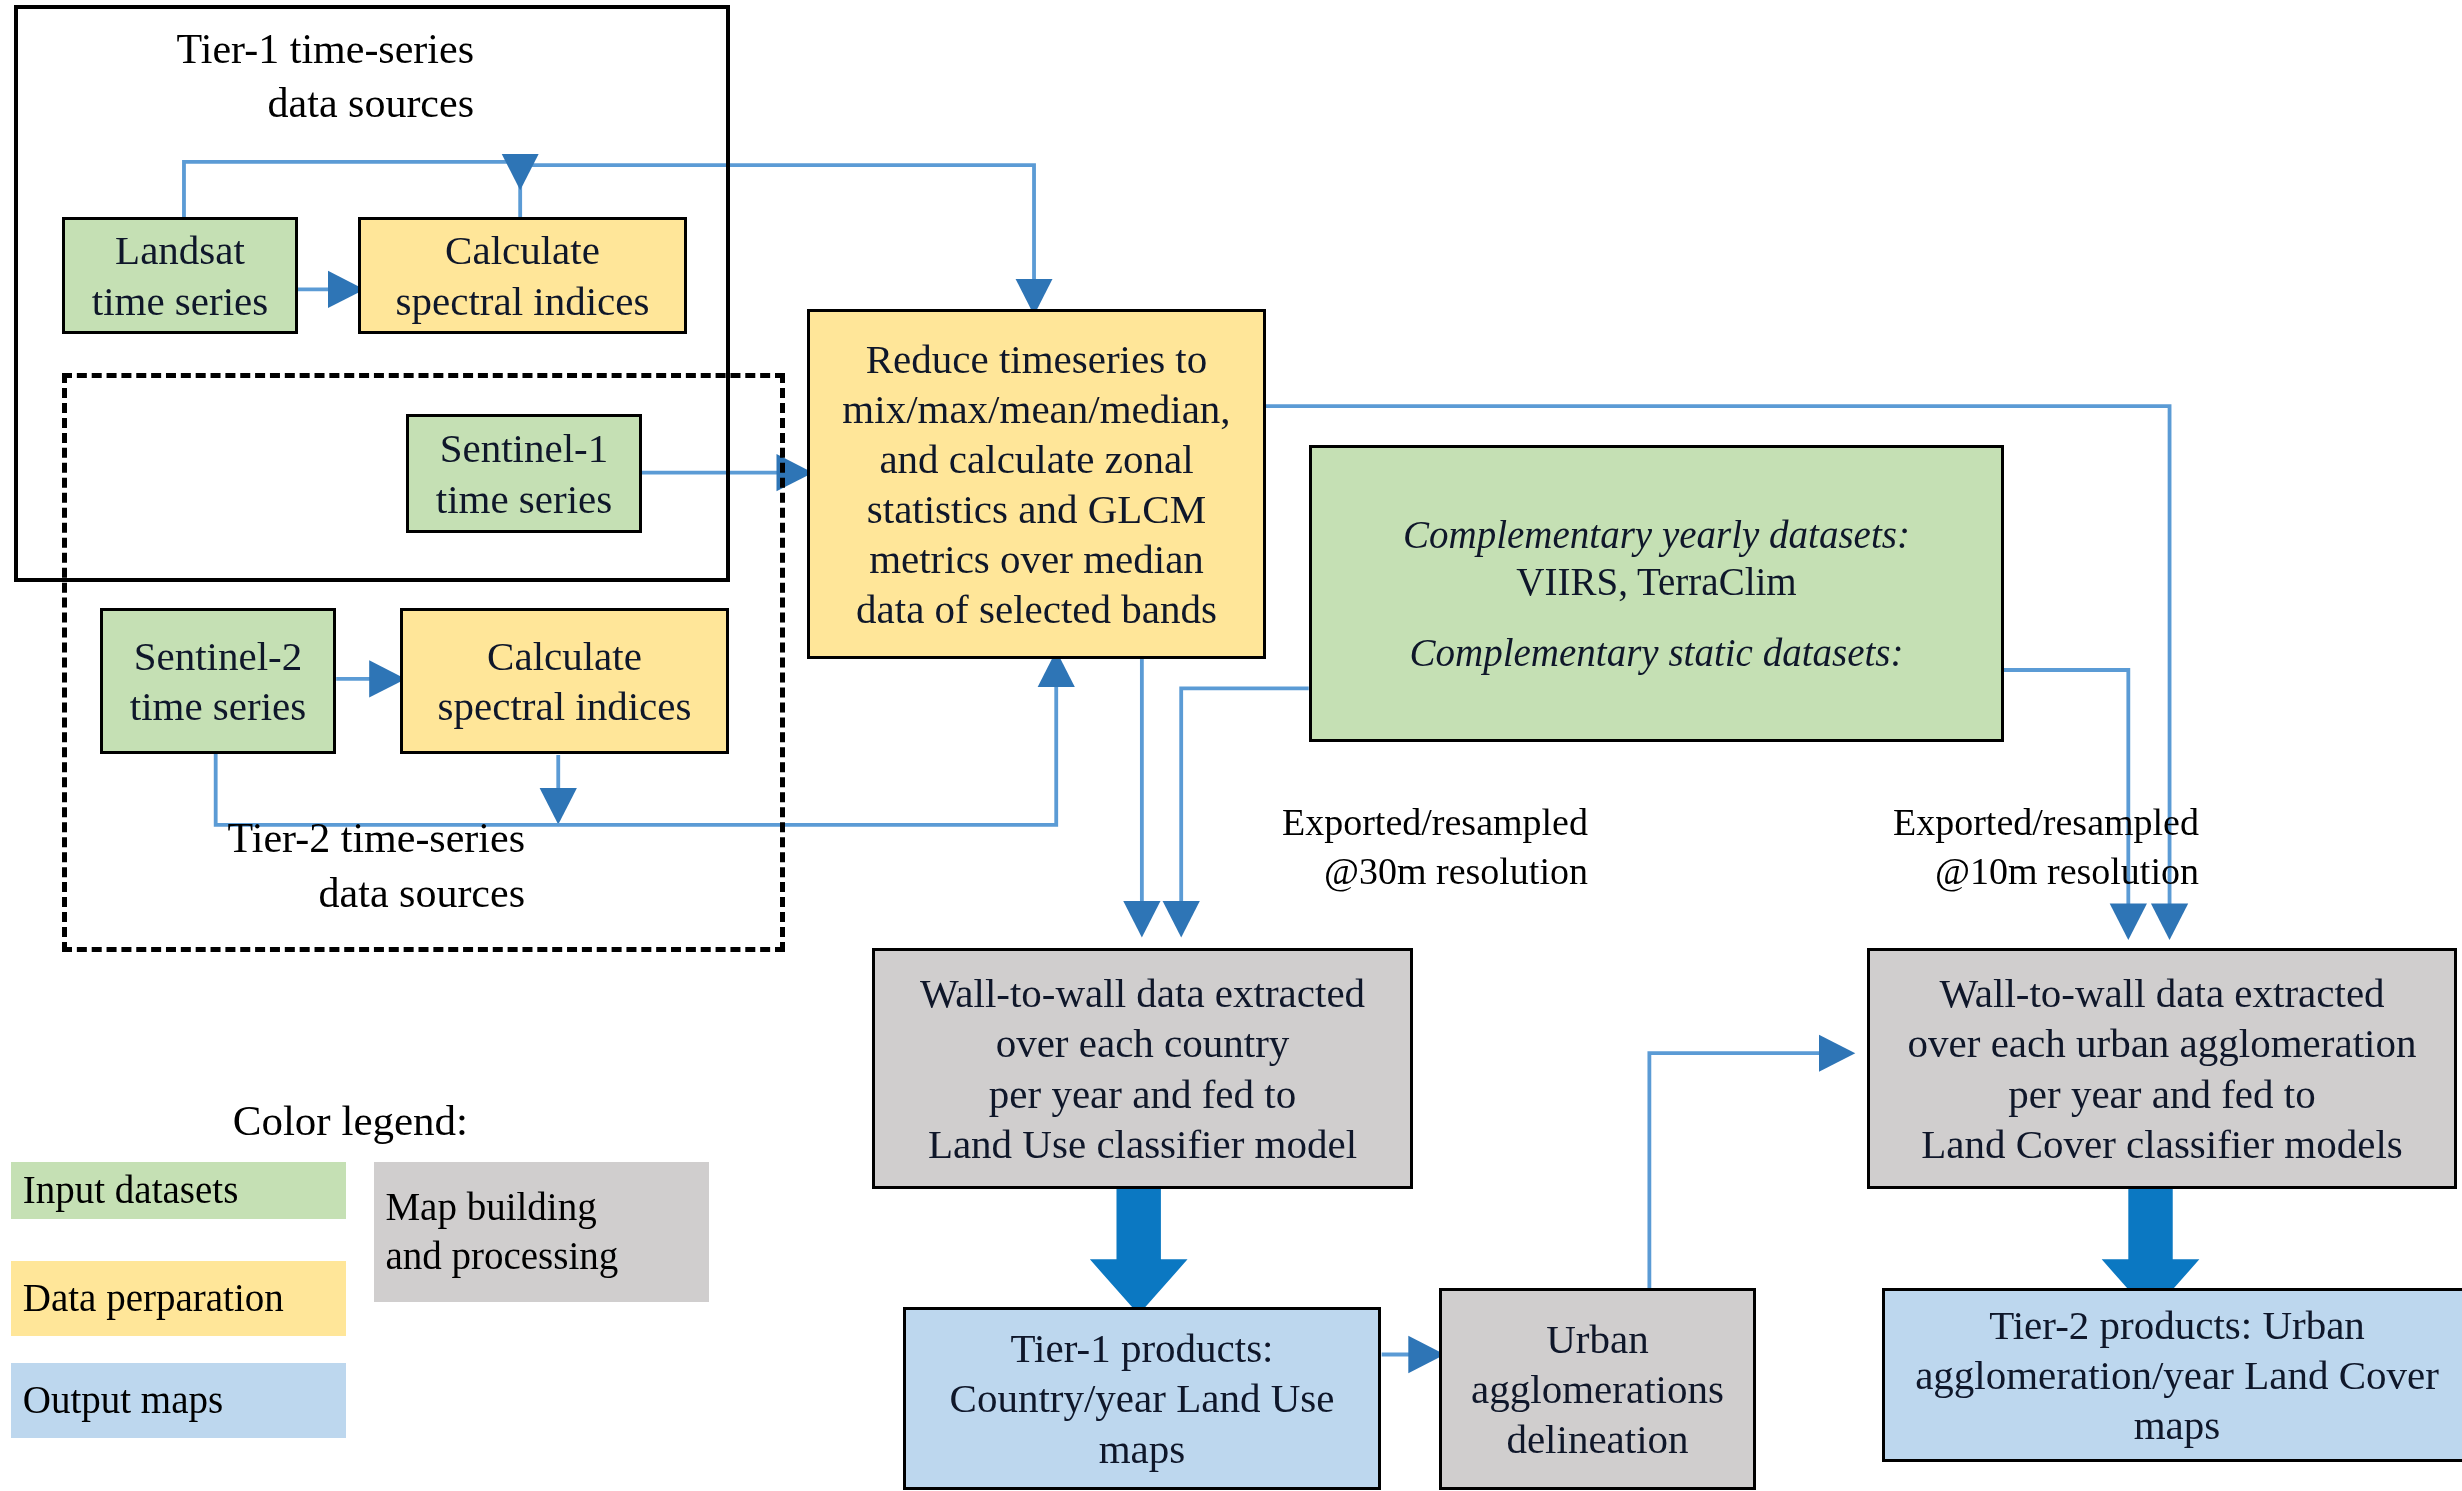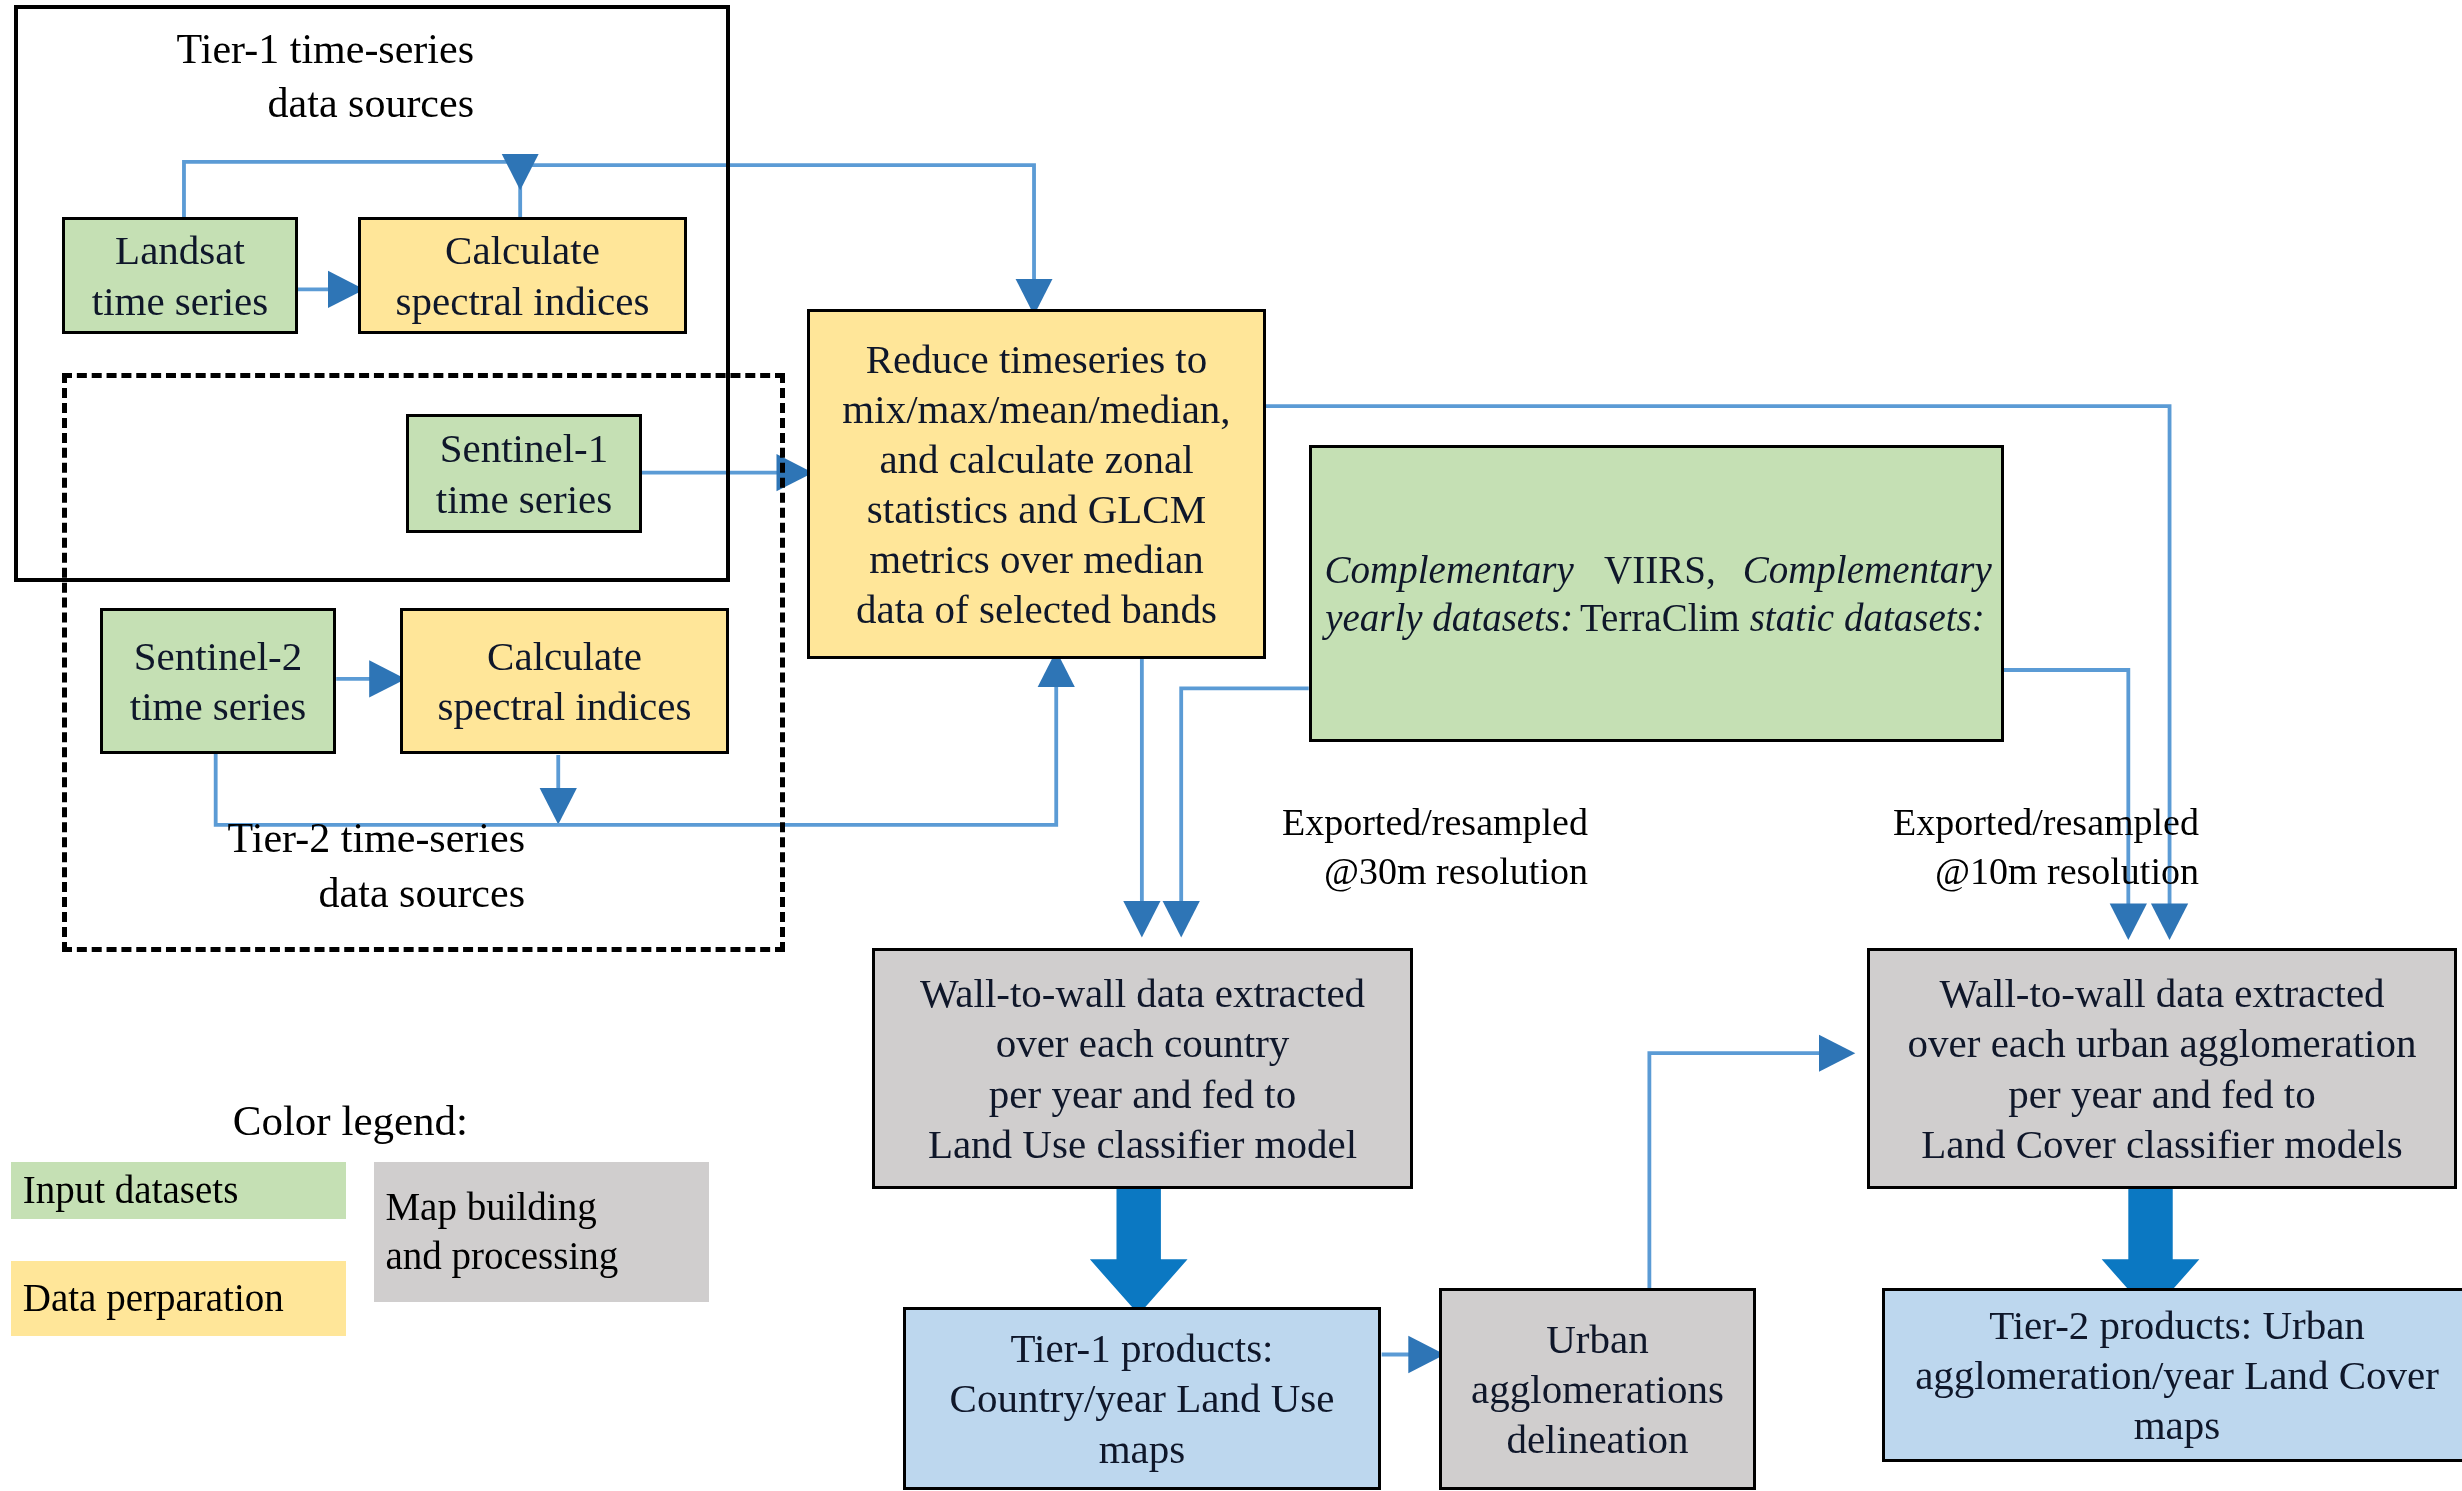--- a/index.html
+++ b/index.html
@@ -133,21 +133,21 @@
   <div class="node yellow f64" style="left:400px; top:608px; width:329px; height:146px;">Calculate
 spectral indices</div>
 
   <div class="node yellow f64" style="left:807px; top:309px; width:459px; height:350px;">Reduce timeseries to
 mix/max/mean/median,
 and calculate zonal
 statistics and GLCM
 metrics over median
 data of selected bands</div>
 
-  <div class="node green" style="left:1309px; top:445px; width:695px; height:297px; justify-content:center;">
+  <div class="node green" style="left:1309px; top:445px; width:695px; height:297px; flex-direction:column; justify-content:center;">
     <div class="f62 ital">Complementary yearly datasets:</div>
     <div class="f62">VIIRS, TerraClim</div>
     <div style="height:23px;"></div>
     <div class="f62 ital">Complementary static datasets:</div>
   </div>
 
   <div class="node grey f64" style="left:872px; top:948px; width:541px; height:241px;">Wall-to-wall data extracted
 over each country
 per year and fed to
 Land Use classifier model</div>
@@ -174,18 +174,19 @@
 
   <div class="freetext f60" style="left:1806px; top:798px; width:393px; text-align:right;">Exported/resampled
 @10m resolution</div>
 
   <div class="freetext f68" style="left:24px; top:1093px; width:444px;">Color legend:</div>
 
   <div class="legend-swatch green f62" style="left:11.4px; top:1162px; width:335px; height:57px;">Input datasets</div>
 
   <div class="legend-swatch yellow f62" style="left:11.4px; top:1261px; width:335px; height:75px;">Data perparation</div>
 
+  <div class="legend-swatch blue f62" style="left:11.4px; top:1363px; width:335px; height:75px;">Output maps</div>
 
   <div class="legend-swatch grey f62" style="left:374px; top:1162px; width:335px; height:140px;">Map building
 and processing</div>
 
 </div>
 
 
 </body></html>

